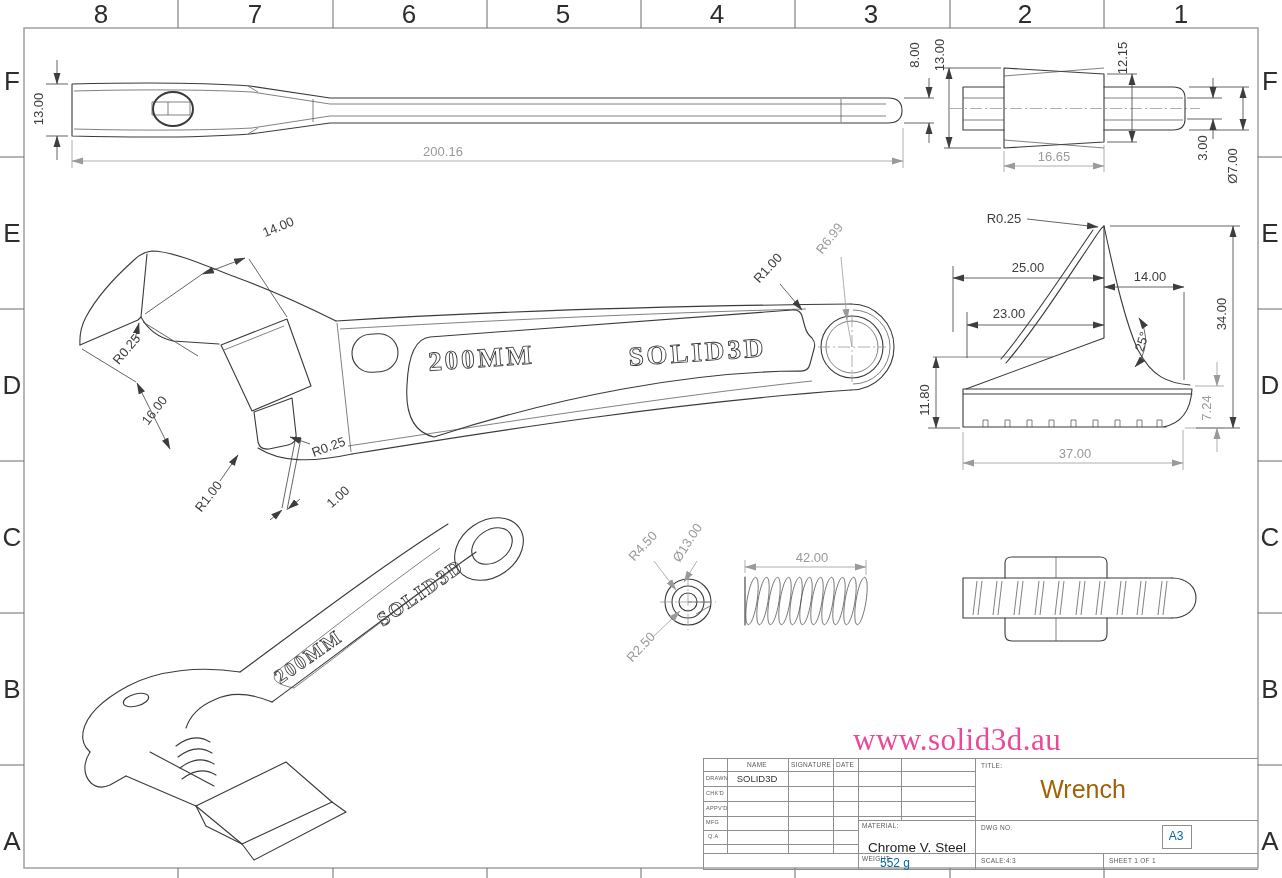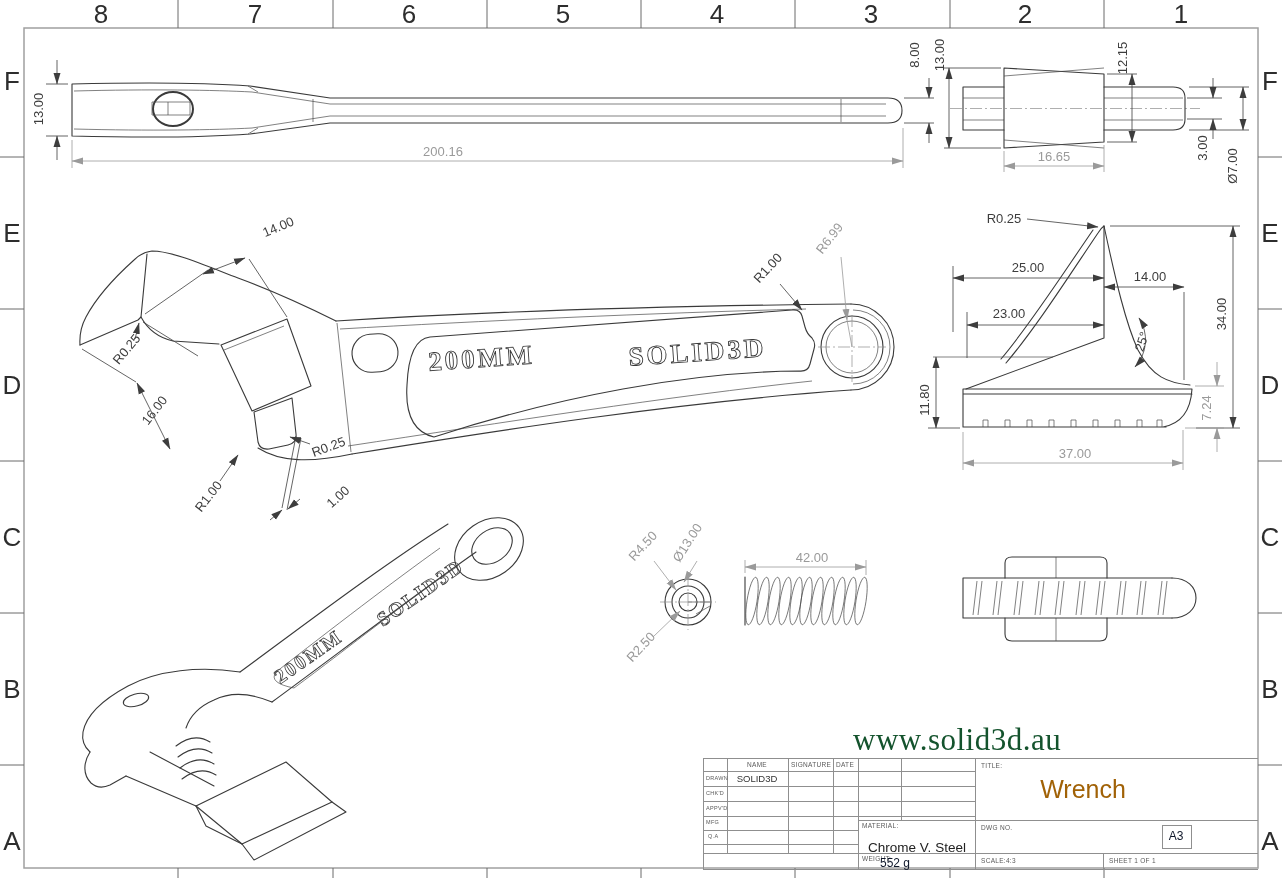--- a/index.html
+++ b/index.html
@@ -17,30 +17,30 @@
   .cl { fill:none; stroke:#8c8c8c; stroke-width:0.7; stroke-dasharray:12 3 2 3; }
   .fr { fill:none; stroke:#a0a0a0; stroke-width:1.5; }
   .tk { stroke:#6a6a6a; stroke-width:1; }
   text.dim  { font:13px "Liberation Sans",sans-serif; fill:#3d3d3d; text-anchor:middle; }
   text.dimg { font:13px "Liberation Sans",sans-serif; fill:#9a9a9a; text-anchor:middle; }
   text.grid { font:26px "Liberation Sans",sans-serif; fill:#2d2d2d; text-anchor:middle; }
   text.emb  { font:bold 27px "Liberation Serif",serif; fill:none; stroke:#3a3a3a; stroke-width:0.9; letter-spacing:3px; text-anchor:middle; }
   text.embs { font:bold 20px "Liberation Serif",serif; fill:none; stroke:#3a3a3a; stroke-width:0.8; letter-spacing:2px; text-anchor:middle; }
   
   .wm { position:absolute; left:853px; top:722px; font-family:"Liberation Serif",serif;
-        font-size:31px; color:#14532d; letter-spacing:0.5px; }
+        font-size:31px; color:#ec4899; letter-spacing:0.5px; }
   
   .tb { position:absolute; left:703px; top:758px; width:555px; height:112px; color:#4a4a4a; }
   .tb .hl, .tb .vl { position:absolute; background:#8f8f8f; }
   .tb .hl { height:1px; } .tb .vl { width:1px; }
   .tb span { position:absolute; white-space:nowrap; }
   .f5  { font-size:5.5px; letter-spacing:0.3px; color:#5a5a5a; }
   .f6  { font-size:6.5px; letter-spacing:0.3px; color:#5a5a5a; }
   .f9  { font-size:9.5px;  color:#333; }
-  .f12 { font-size:12px; color:#0f172a; }
+  .f12 { font-size:12px; color:#0369a1; }
   .f13 { font-size:13.5px; color:#222; }
   .f29 { font-size:25px; color:#a16207; }
   .c   { transform:translateX(-50%); }
   .a3box { position:absolute; left:459px; top:67px; width:28px; height:22px; border:1px solid #8f8f8f; }
 </style>
 </head>
 <body>
 
 <div class="sheet">
 

